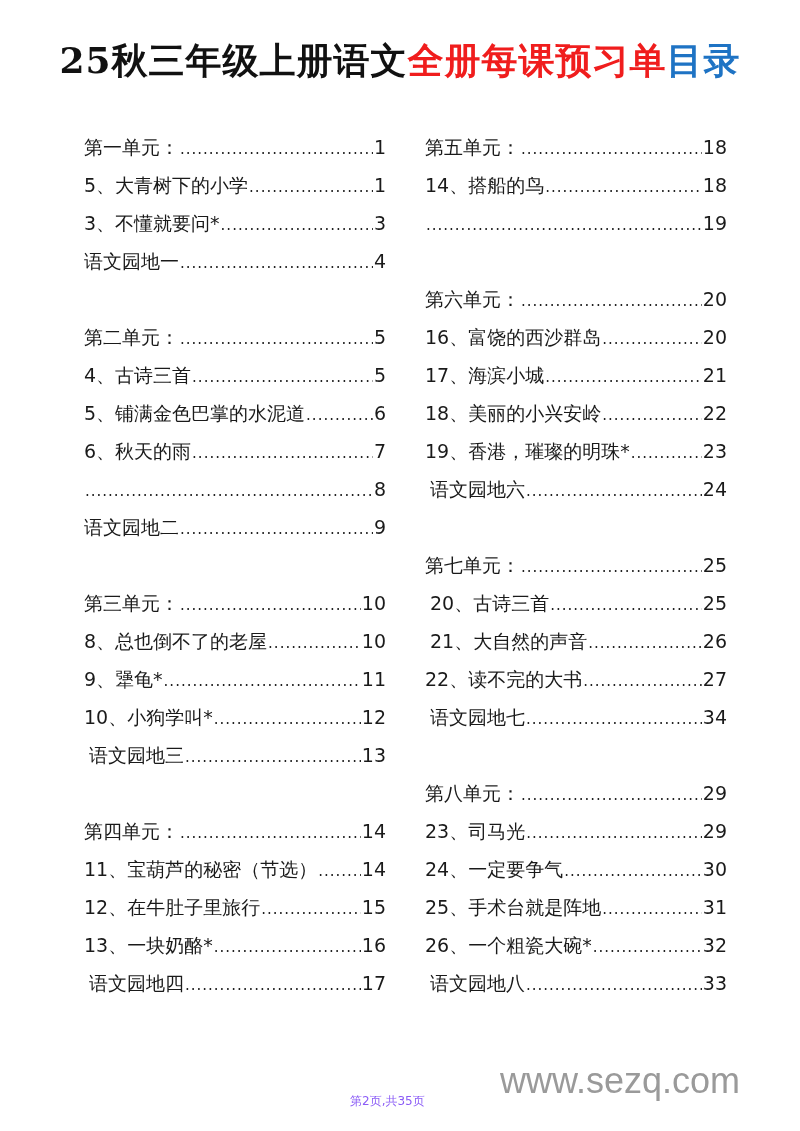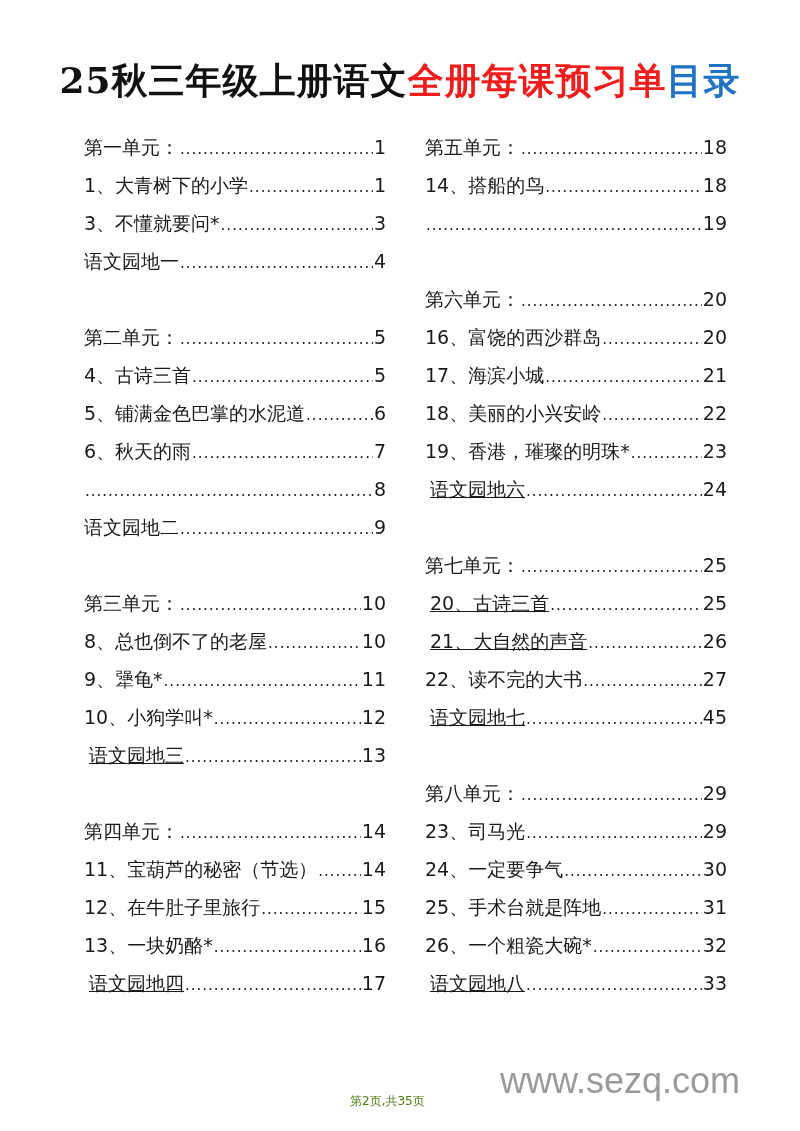--- a/index.html
+++ b/index.html
@@ -1,54 +1,54 @@
 <!DOCTYPE html>
 <html><head>
 <meta charset="utf-8">
 <style>
   html, body { margin: 0; padding: 0; background: #ffffff; }
   body { width: 800px; height: 1131px; position: relative; overflow: hidden;
          font-family: "DejaVu Sans", "Liberation Sans", sans-serif; color: #1a1a1a; }
-  .title { position: absolute; top: 55px; left: 0; width: 800px; text-align: center;
+  .title { position: absolute; top: 35px; left: 0; width: 800px; text-align: center;
            font-family: "DejaVu Serif", "Liberation Serif", serif; font-weight: bold;
            font-size: 36px; letter-spacing: 1px; white-space: nowrap; line-height: 50px; }
   .title .black { color: #111111; }
   .title .red { color: #f01d1d; }
   .title .blue { color: #1e73c4; }
   .col { position: absolute; top: 128px; width: 302px; }
   .col.left { left: 84px; }
   .col.right { left: 425px; }
   .row { display: flex; align-items: baseline; height: 38px; line-height: 38px;
          font-size: 19px; white-space: nowrap; }
   .row.gap { height: 38px; }
   .row .lbl { flex: 0 0 auto; }
-  .row .lbl.ind { padding-left: 5px; text-decoration: underline; }
+  .row .lbl.ind { padding-left: 5px; }
   .row .dots { flex: 1 1 auto; overflow: hidden; margin: 0 1px; letter-spacing: 1px;
                color: #222; font-size: 15px; }
   .row .dots::before { content: "........................................................................................................................"; }
   .row .pg { flex: 0 0 auto; }
-  .footer { position: absolute; top: 1093px; left: 350px; font-size: 12px; color: #4d7c0f; }
+  .footer { position: absolute; top: 1093px; left: 350px; font-size: 12px; color: #8b5cf6; }
   .watermark { position: absolute; top: 1060px; left: 500px; font-family: "Liberation Sans", sans-serif;
                font-size: 36px; color: #9a9a9a; letter-spacing: 0px; text-align: right; }
 </style>
 </head>
 <body>
 
 <div class="title">
   <span class="black">25秋三年级上册语文</span><span class="red">全册每课预习单</span><span class="blue">目录</span>
 </div>
 
 <div class="col left">
   <div class="row">
       <span class="lbl">第一单元：</span>
       <span class="dots"></span>
       <span class="pg">1</span>
     </div>
   <div class="row">
-      <span class="lbl">1、大青树下的小学</span>
+      <span class="lbl">5、大青树下的小学</span>
       <span class="dots"></span>
       <span class="pg">1</span>
     </div>
   <div class="row">
       <span class="lbl">3、不懂就要问*</span>
       <span class="dots"></span>
       <span class="pg">3</span>
     </div>
   <div class="row">
       <span class="lbl">语文园地一</span>
@@ -202,21 +202,21 @@
       <span class="pg">26</span>
     </div>
   <div class="row">
       <span class="lbl">22、读不完的大书</span>
       <span class="dots"></span>
       <span class="pg">27</span>
     </div>
   <div class="row">
       <span class="lbl ind">语文园地七</span>
       <span class="dots"></span>
-      <span class="pg">45</span>
+      <span class="pg">34</span>
     </div>
   <div class="row gap"></div>
   <div class="row">
       <span class="lbl">第八单元：</span>
       <span class="dots"></span>
       <span class="pg">29</span>
     </div>
   <div class="row">
       <span class="lbl">23、司马光</span>
       <span class="dots"></span>

